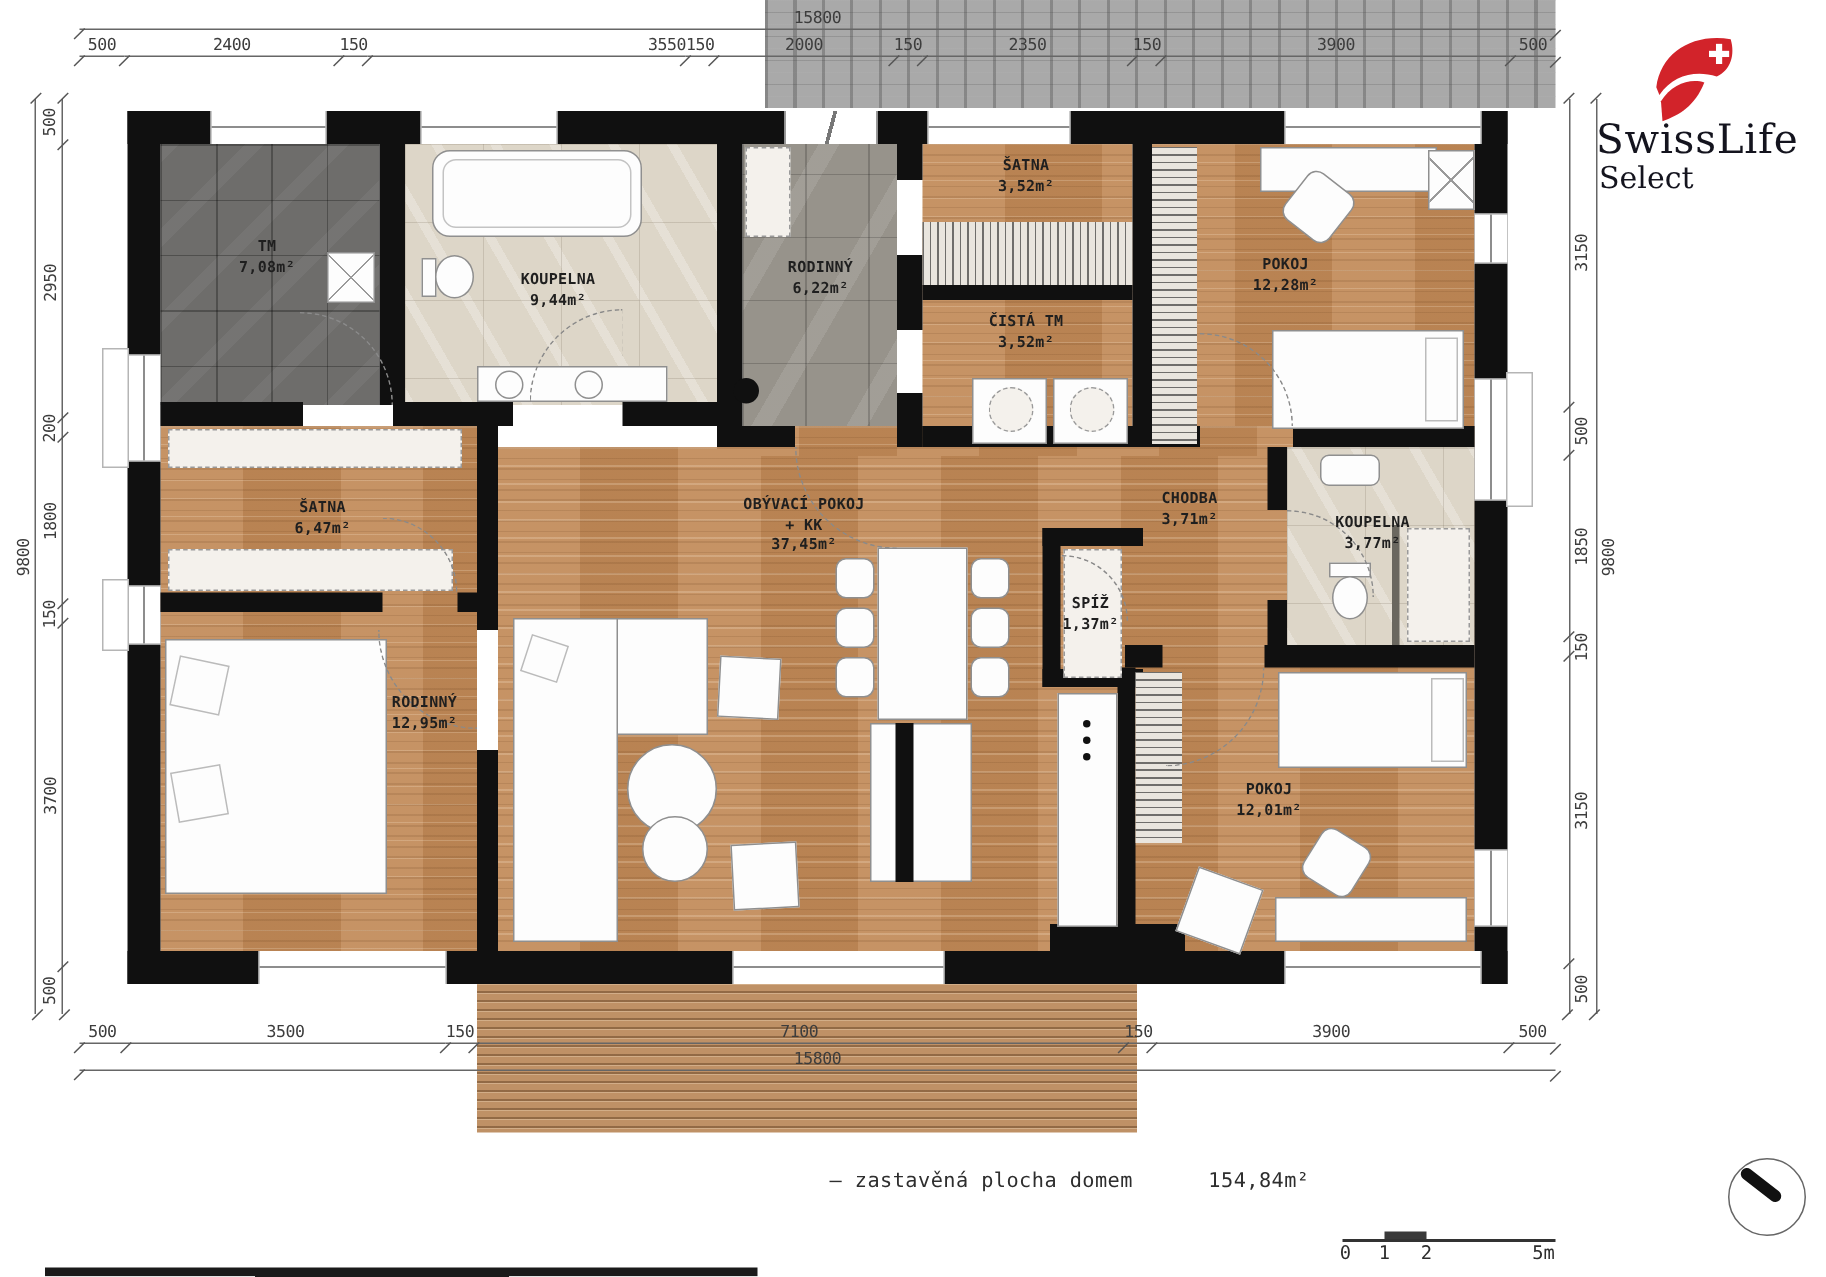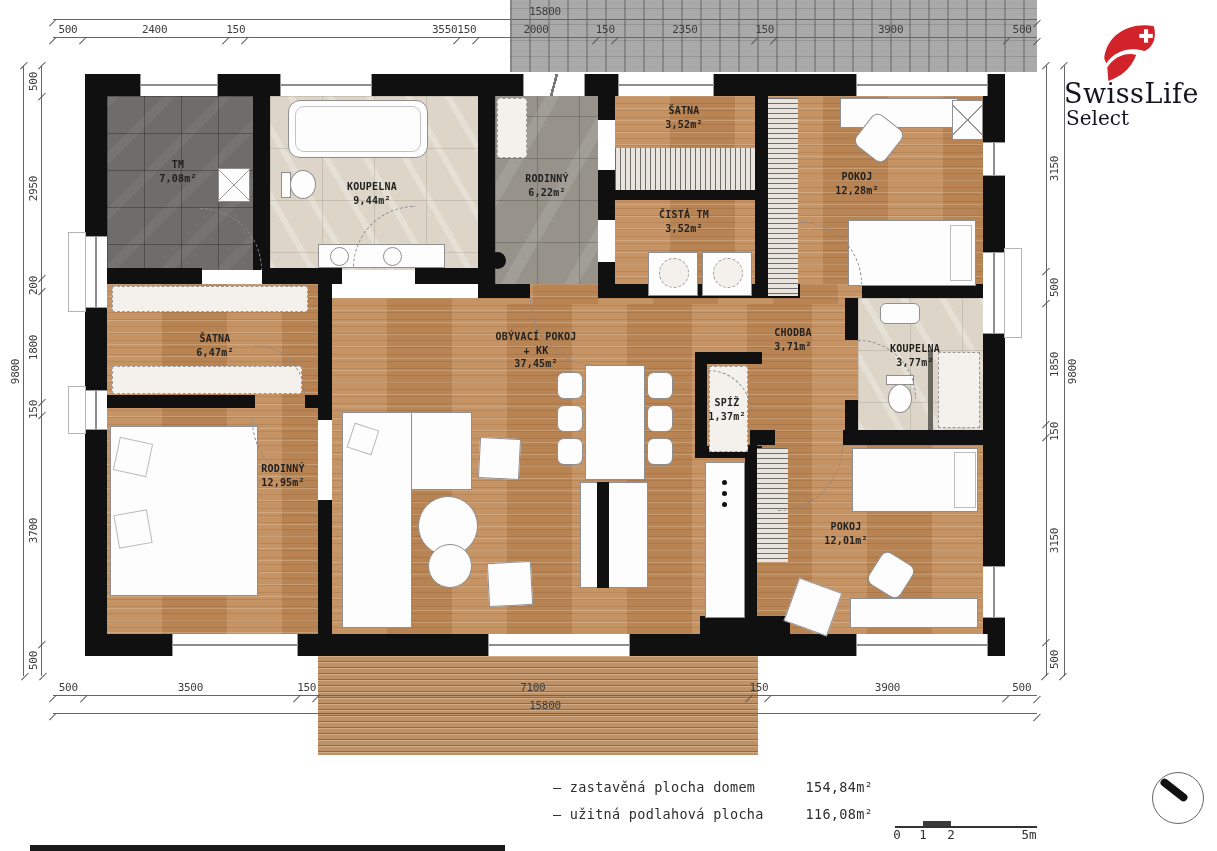--- a/index.html
+++ b/index.html
@@ -427,24 +427,20 @@
     <rect x="40" y="16.5" width="13" height="4" fill="#ffffff"></rect>
   </svg>
   <div class="abs" id="logo-text" style="left:1064px;top:78px;">SwissLife</div>
   <div class="abs" id="logo-sub" style="left:1066px;top:108px;">Select</div>
 
   <div class="abs" style="left:553px;top:762px;">
     <div class="legend-row" style="margin-top:17px;text-align:center;">
       <span>– zastavěná plocha domem</span>
       <span>154,84m²</span>
     </div>
-    <div class="legend-row">
-      <span>– užitná podlahová plocha</span>
-      <span>116,08m²</span>
-    </div>
   </div>
 
 
   <div class="abs" style="left:895px;top:818px;width:142px;height:30px;">
     <div class="abs" style="left:0;top:8px;width:142px;height:1.5px;background:#333;"></div>
     <div class="abs" style="left:28px;top:3px;width:28px;height:5px;background:#3a3a3a;"></div>
     <span class="tick-label" style="left:2px;">0</span>
     <span class="tick-label" style="left:28px;">1</span>
     <span class="tick-label" style="left:56px;">2</span>
     <span class="tick-label" style="left:134px;">5m</span>

